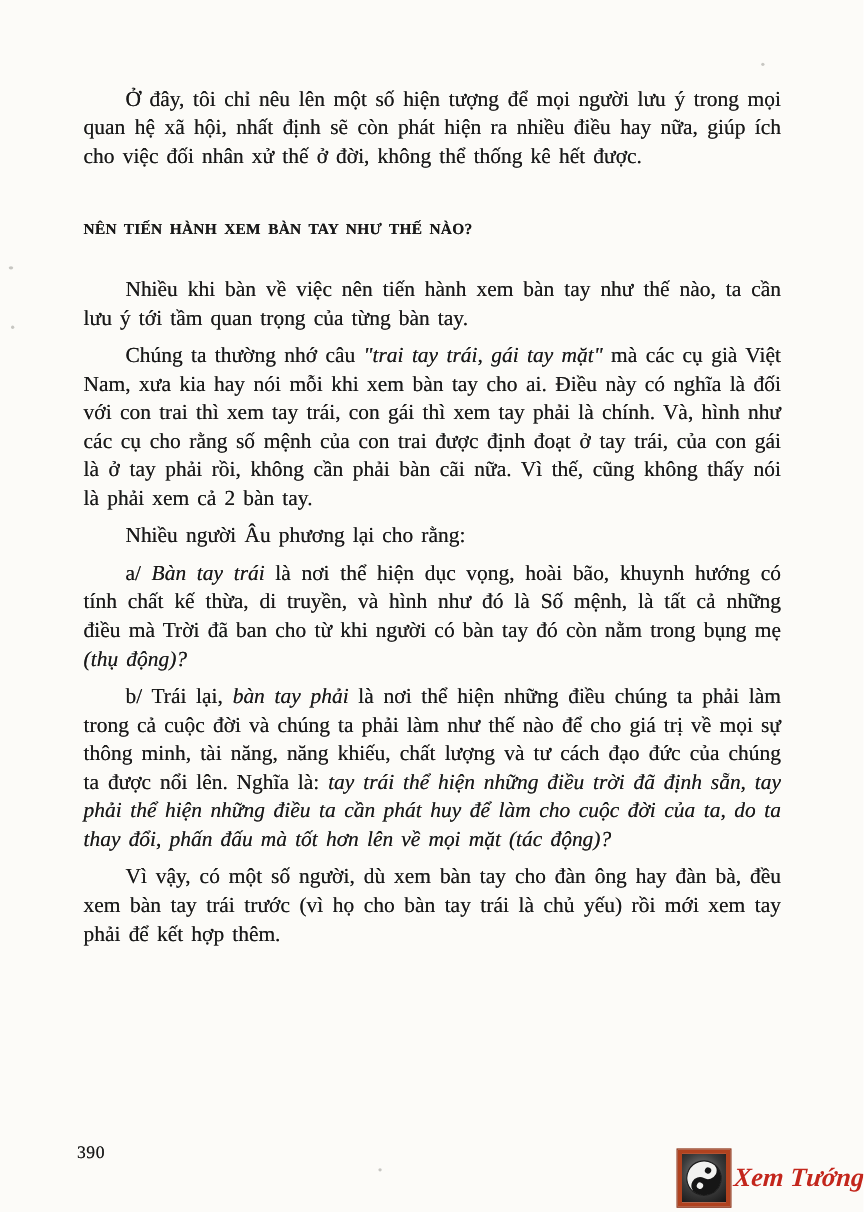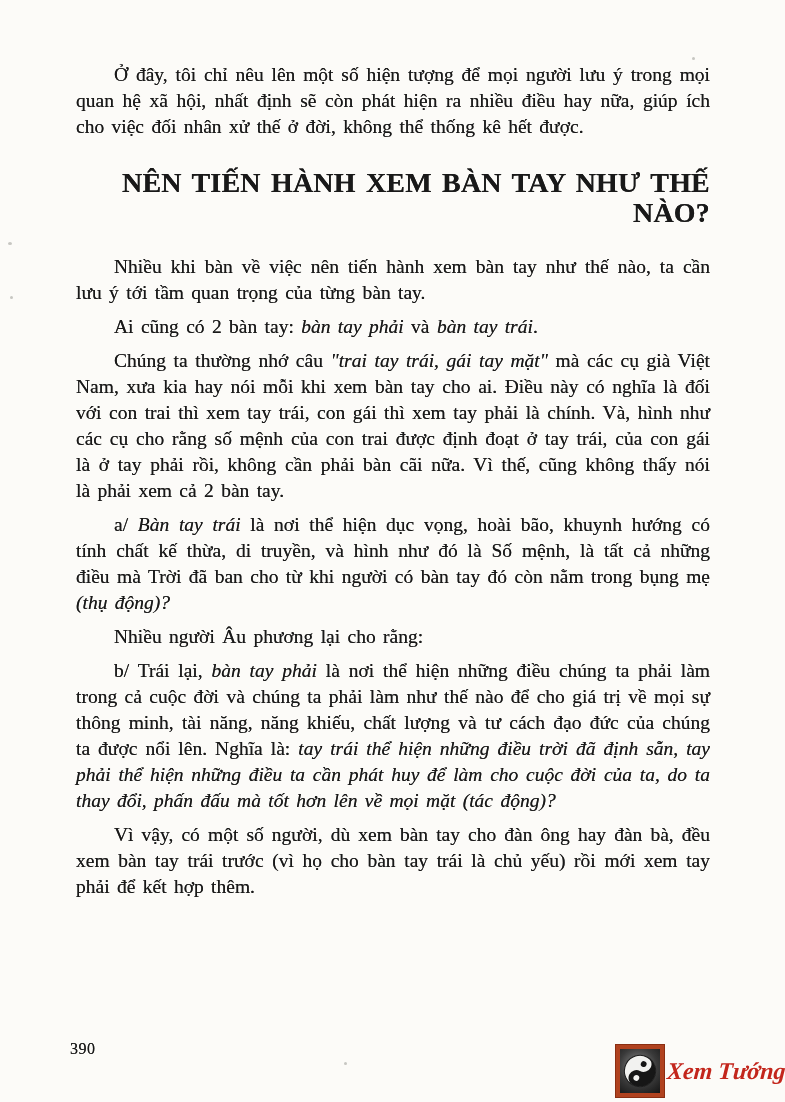--- a/index.html
+++ b/index.html
@@ -12,38 +12,38 @@
     width: 785px;
     height: 1102px;
     background: #fcfbf8;
     overflow: hidden;
     font-family: "Liberation Serif", "DejaVu Serif", serif;
     color: #191919;
   }
   .content {
     position: absolute;
     left: 76px;
-    top: 62px;
+    top: 78px;
     width: 634px;
   }
   .para {
     margin: 0 0 8px 0;
     font-size: 19.5px;
     line-height: 26px;
     text-align: justify;
     text-indent: 38px;
     word-spacing: 2.5px;
     text-shadow: 0 0 0.35px rgba(10,10,10,0.75);
   }
   .heading {
-    margin: 28px 0 26px 0;
-    font-size: 28px;
+    margin: 39px 0 26px 0;
+    font-size: 14px;
     line-height: 30px;
     font-weight: bold;
-    text-align: right;
+    text-align: left;
     word-spacing: 3px;
     letter-spacing: 0.2px;
     text-shadow: 0 0 0.5px rgba(10,10,10,0.85);
   }
   .seg-italic { font-style: italic; }
   .seg-normal { font-style: normal; }
 
   .page-number {
     position: absolute;
     left: 70px;
@@ -99,28 +99,27 @@
 <div class="page" style="background: rgb(252, 251, 248); color: rgb(25, 25, 25);">
 
   <main class="content">
 
     <p class="para"><span class="seg-normal">Ở đây, tôi chỉ nêu lên một số hiện tượng để mọi người lưu ý trong mọi quan hệ xã hội, nhất định sẽ còn phát hiện ra nhiều điều hay nữa, giúp ích cho việc đối nhân xử thế ở đời, không thể thống kê hết được.</span></p>
 
     <h1 class="heading">NÊN TIẾN HÀNH XEM BÀN TAY NHƯ THẾ NÀO?</h1>
 
     <p class="para"><span class="seg-normal">Nhiều khi bàn về việc nên tiến hành xem bàn tay như thế nào, ta cần lưu ý tới tầm quan trọng của từng bàn tay.</span></p>
 
-    <p class="para"><span class="seg-normal">Ai cũng có 2 bàn tay: </span><span class="seg-italic">bàn tay phải</span><span class="seg-normal"> và </span><span class="seg-italic">bàn tay trái</span><span class="seg-normal">.</span></p>
 
 
     <p class="para"><span class="seg-normal">Chúng ta thường nhớ câu </span><span class="seg-italic">"trai tay trái, gái tay mặt"</span><span class="seg-normal"> mà các cụ già Việt Nam, xưa kia hay nói mỗi khi xem bàn tay cho ai. Điều này có nghĩa là đối với con trai thì xem tay trái, con gái thì xem tay phải là chính. Và, hình như các cụ cho rằng số mệnh của con trai được định đoạt ở tay trái, của con gái là ở tay phải rồi, không cần phải bàn cãi nữa. Vì thế, cũng không thấy nói là phải xem cả 2 bàn tay.</span></p>
 
+    <p class="para"><span class="seg-normal">Nhiều người Âu phương lại cho rằng:</span></p>
+
     <p class="para"><span class="seg-normal">a/ </span><span class="seg-italic">Bàn tay trái</span><span class="seg-normal"> là nơi thể hiện dục vọng, hoài bão, khuynh hướng có tính chất kế thừa, di truyền, và hình như đó là Số mệnh, là tất cả những điều mà Trời đã ban cho từ khi người có bàn tay đó còn nằm trong bụng mẹ </span><span class="seg-italic">(thụ động)?</span></p>
-
-    <p class="para"><span class="seg-normal">Nhiều người Âu phương lại cho rằng:</span></p>
 
     <p class="para"><span class="seg-normal">b/ Trái lại, </span><span class="seg-italic">bàn tay phải</span><span class="seg-normal"> là nơi thể hiện những điều chúng ta phải làm trong cả cuộc đời và chúng ta phải làm như thế nào để cho giá trị về mọi sự thông minh, tài năng, năng khiếu, chất lượng và tư cách đạo đức của chúng ta được nổi lên. Nghĩa là: </span><span class="seg-italic">tay trái thể hiện những điều trời đã định sẵn, tay phải thể hiện những điều ta cần phát huy để làm cho cuộc đời của ta, do ta thay đổi, phấn đấu mà tốt hơn lên về mọi mặt (tác động)?</span></p>
 
     <p class="para"><span class="seg-normal">Vì vậy, có một số người, dù xem bàn tay cho đàn ông hay đàn bà, đều xem bàn tay trái trước (vì họ cho bàn tay trái là chủ yếu) rồi mới xem tay phải để kết hợp thêm.</span></p>
 
   </main>
 
   <span class="page-number">390</span>
 
   <div class="watermark">

